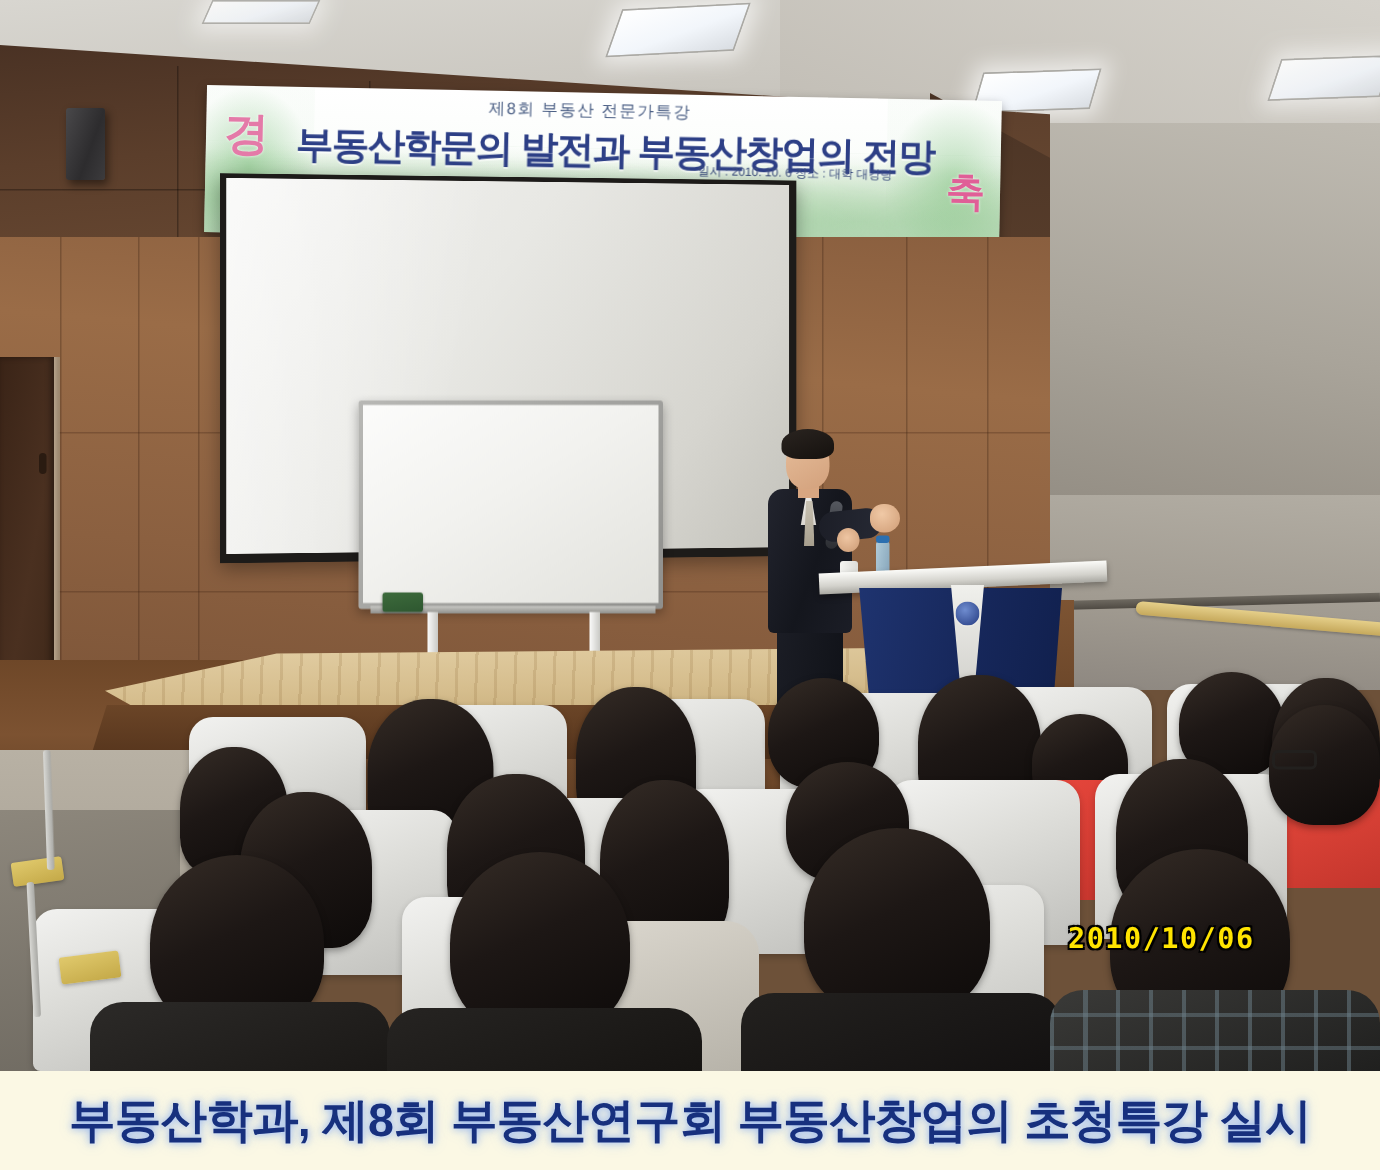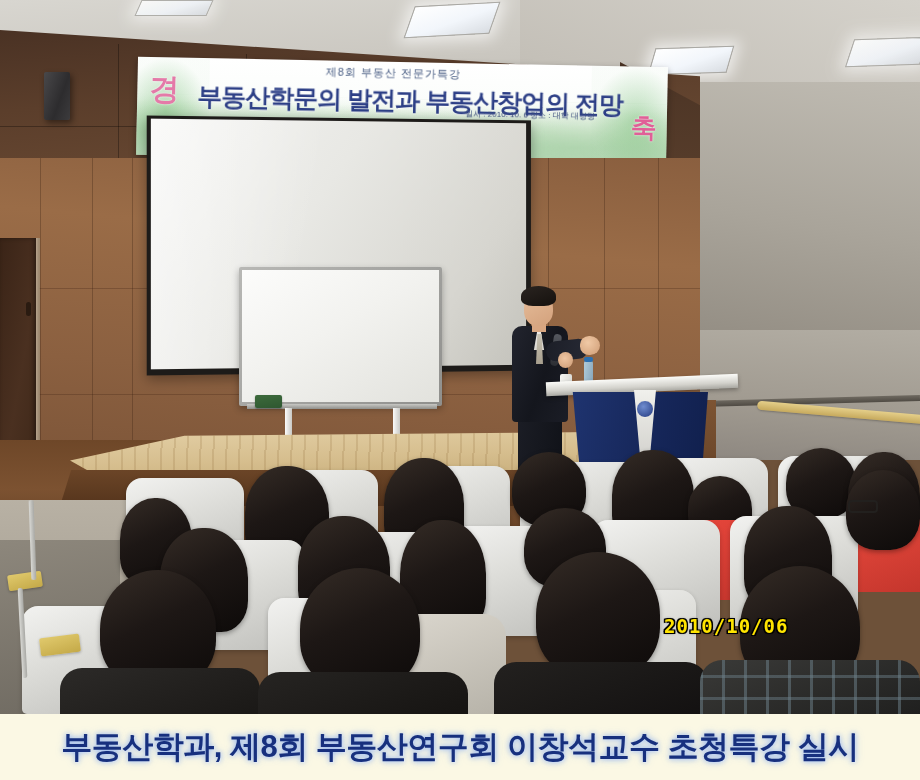--- a/index.html
+++ b/index.html
@@ -357,21 +357,21 @@
     position:absolute;left:0;top:500px;width:180px;height:214px;
     background:linear-gradient(180deg,#b8b1a4,#9b9488);
   }
   .floor-dark{
     position:absolute;left:0;top:540px;width:120px;height:174px;
     background:linear-gradient(170deg,#8d877c,#6f6a61);
   }
 
   
   .datestamp{
-    position:absolute;left:664px;top:615px;
+    position:absolute;left:712px;top:615px;
     font-family:"DejaVu Sans Mono","Liberation Mono",monospace;
     font-size:19px;font-weight:bold;letter-spacing:1px;
     color:#ffe400;
     text-shadow:
       -1.4px -1.4px 0 #000,1.4px -1.4px 0 #000,
       -1.4px 1.4px 0 #000,1.4px 1.4px 0 #000,
       0 0 3px rgba(0,0,0,.8);
     white-space:nowrap;
   }
 
@@ -552,16 +552,16 @@
 
     <div class="desk-tab" style="left:8px;top:573px;width:34px;height:16px;transform:rotate(-8deg);"></div>
     <div class="desk-tab" style="left:40px;top:636px;width:40px;height:18px;transform:rotate(-7deg);"></div>
     <div class="desk-arm" style="left:20px;top:588px;height:90px;transform:rotate(-3deg);"></div>
     <div class="desk-arm" style="left:30px;top:500px;height:80px;transform:rotate(-2deg);"></div>
 
     <div class="datestamp">2010/10/06</div>
   </div>
 
   <div id="caption-band">
-    <div id="caption-text">부동산학과, 제8회 부동산연구회 이창석교수 초청특강 실시</div>
+    <div id="caption-text">부동산학과, 제8회 부동산연구회 부동산창업의 초청특강 실시</div>
   </div>
 
 </div>
 
 </body></html>

